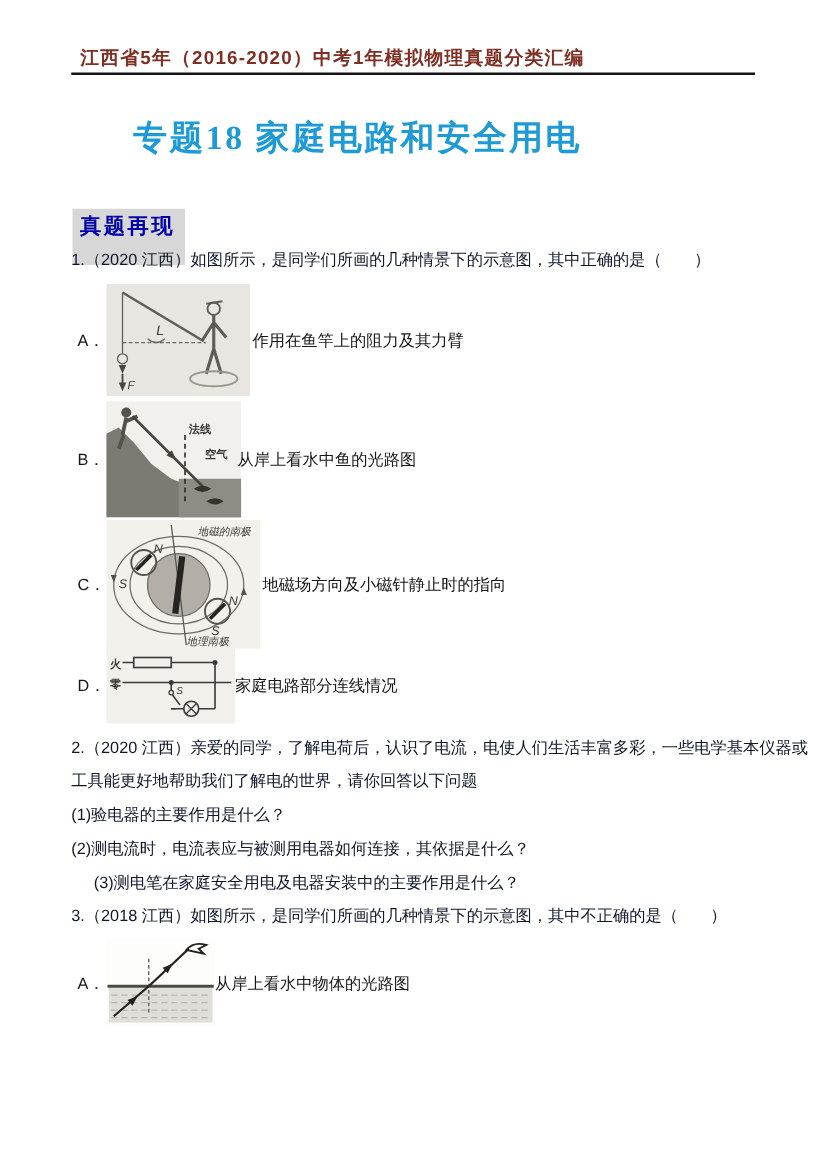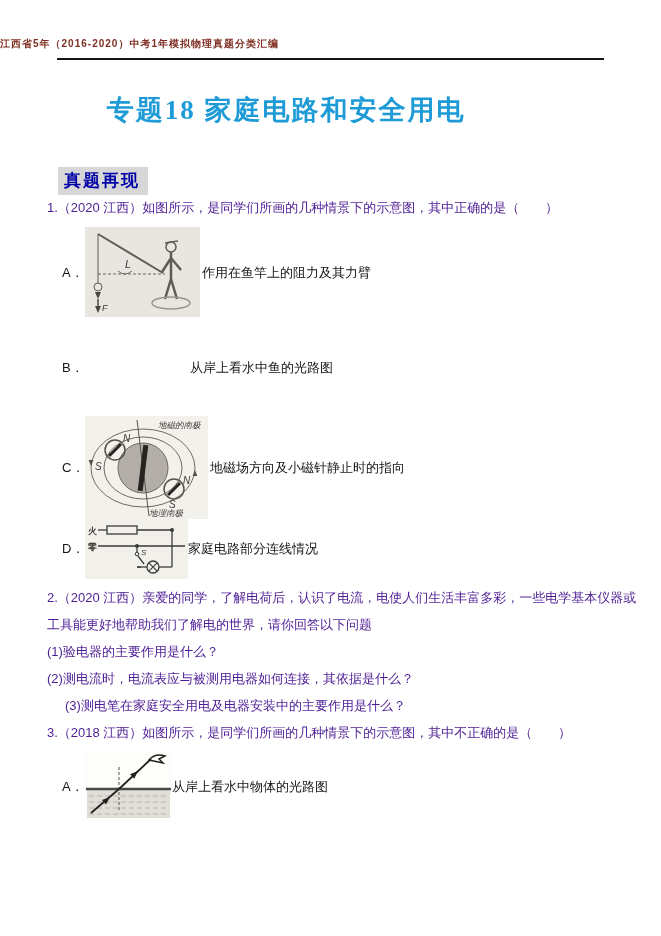--- a/index.html
+++ b/index.html
@@ -4,41 +4,41 @@
 <style>
   * { margin:0; padding:0; box-sizing:border-box; }
   html,body { background:#ffffff; }
   body {
     width:661px; height:936px; position:relative; overflow:hidden;
     font-family:"Liberation Sans","DejaVu Sans",sans-serif;
     color:#1b1b1b;
   }
   .page-header {
     position:absolute; top:37px; left:0; width:532px;
-    font-size:10px; font-weight:bold;
+    text-align:center; font-size:15px; font-weight:bold;
     letter-spacing:1px; color:#7f2f23;
   }
   .header-rule {
     position:absolute; top:58px; left:57px; width:547px; height:2px;
     background:#141414;
   }
   .doc-title {
     position:absolute; top:92px; left:0; width:572px;
     text-align:center; font-size:27px; font-weight:bold;
     color:#1e9bd7; font-family:"Liberation Serif","DejaVu Serif",serif;
     letter-spacing:2px;
   }
   .section-badge {
     position:absolute; top:167px; left:58px;
     background:#d7d7d7; color:#0000a8; font-weight:bold;
-    font-size:17px; padding:2px 8px 3px 6px; letter-spacing:2px;
+    font-size:17px; padding:2px 8px 20px 6px; letter-spacing:2px;
   }
   .bodyline {
-    position:absolute; left:47px; font-size:13px; white-space:nowrap;
-    color:#4c1d95;
+    position:absolute; left:57px; font-size:13px; white-space:nowrap;
+    color:#0f172a;
   }
   .opt-row { position:absolute; left:0; width:661px; }
   .opt-label {
     position:absolute; left:62px; top:50%; transform:translateY(-50%);
     font-size:13px; color:#161616;
   }
   .opt-caption {
     position:absolute; top:50%; transform:translateY(-50%);
     font-size:13px; white-space:nowrap; color:#161616;
   }
@@ -82,20 +82,40 @@
         <path d="M86 25 L86 52 M86 31 L77 45 M86 31 L96 43 M86 52 L80 72 M86 52 L92 72" stroke="#5f5b55" stroke-width="2.5" fill="none"></path>
       </g>
       <ellipse cx="86" cy="76" rx="19" ry="6" fill="none" stroke="#9a968e" stroke-width="1.5"></ellipse>
     </svg>
   </div>
   <span class="opt-caption" style="left:202px;">作用在鱼竿上的阻力及其力臂</span>
 </div>
 
 <div class="opt-row" style="top:321px;height:94px;">
   <span class="opt-label">B．</span>
+  <div class="figure">
+    <svg width="108" height="93" viewBox="0 0 108 93">
+      <rect width="108" height="93" fill="#f2f0ec"></rect>
+      <path d="M0 26 L10 21 L22 33 L36 50 L52 62 L70 69 L108 72 L108 93 L0 93 Z" fill="#7d7a74"></path>
+      <rect x="58" y="62" width="50" height="31" fill="#8f8c86"></rect>
+      <g>
+        <circle cx="16" cy="9" r="4" fill="#55524c"></circle>
+        <path d="M16 13 L13 27 M16 16 L25 12 M14 27 L10 38" stroke="#55524c" stroke-width="3" fill="none"></path>
+      </g>
+      <line x1="21" y1="12" x2="80" y2="71" stroke="#45423c" stroke-width="2"></line>
+      <polygon points="0,0 -8,3 -8,-3" transform="translate(56,47) rotate(45)" fill="#45423c"></polygon>
+      <line x1="63" y1="27" x2="63" y2="82" stroke="#2f2d28" stroke-width="1.3" stroke-dasharray="4,3"></line>
+      <text x="66" y="25" font-size="9" font-weight="bold" fill="#2d2b26">法线</text>
+      <text x="79" y="45" font-size="9" font-weight="bold" fill="#2d2b26">空气</text>
+      <g>
+        <path d="M70 70 q7 -5 14 0 q-7 5 -14 0 Z" fill="#35332e"></path>
+        <path d="M80 80 q7 -5 14 0 q-7 5 -14 0 Z" fill="#35332e"></path>
+      </g>
+    </svg>
+  </div>
   <span class="opt-caption" style="left:190px;">从岸上看水中鱼的光路图</span>
 </div>
 
 <div class="opt-row" style="top:416px;height:104px;">
   <span class="opt-label">C．</span>
   <div class="figure">
     <svg width="123" height="103" viewBox="0 0 123 103">
       <rect width="123" height="103" fill="#f3f1ec"></rect>
       <ellipse cx="58" cy="52" rx="52" ry="39" fill="none" stroke="#6e6a63" stroke-width="1"></ellipse>
       <ellipse cx="58" cy="52" rx="39" ry="31" fill="none" stroke="#6e6a63" stroke-width="1"></ellipse>

